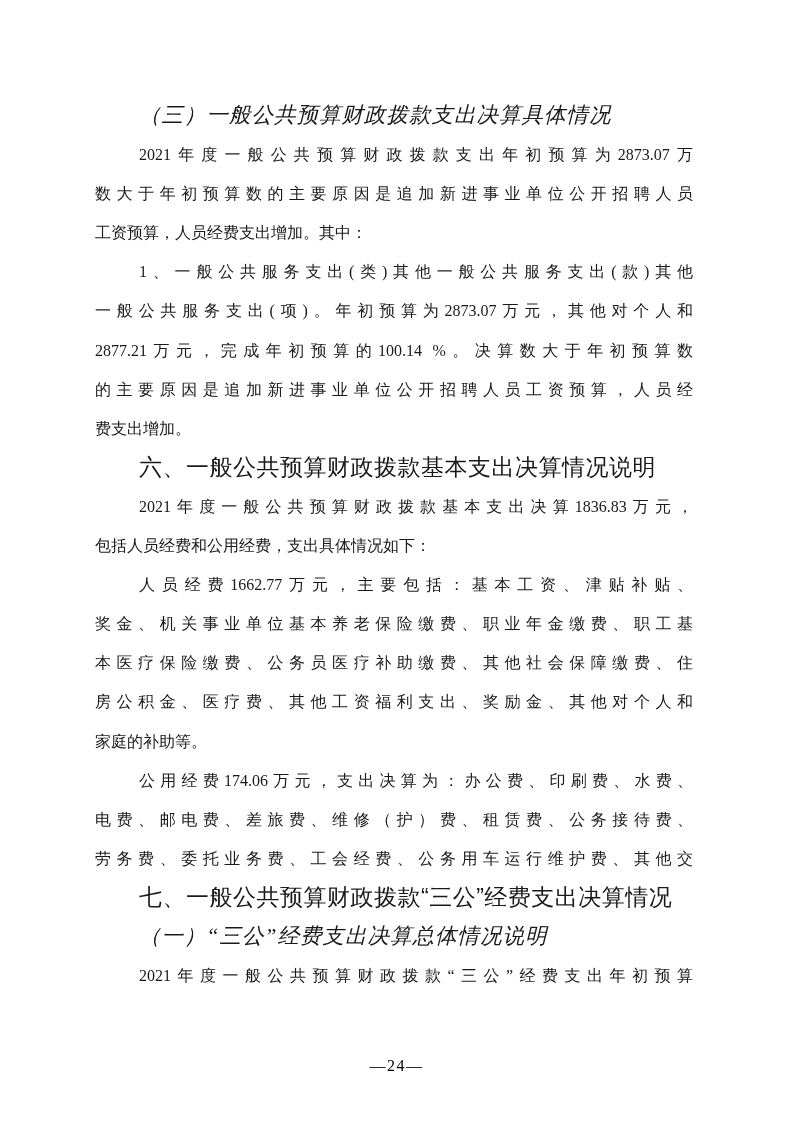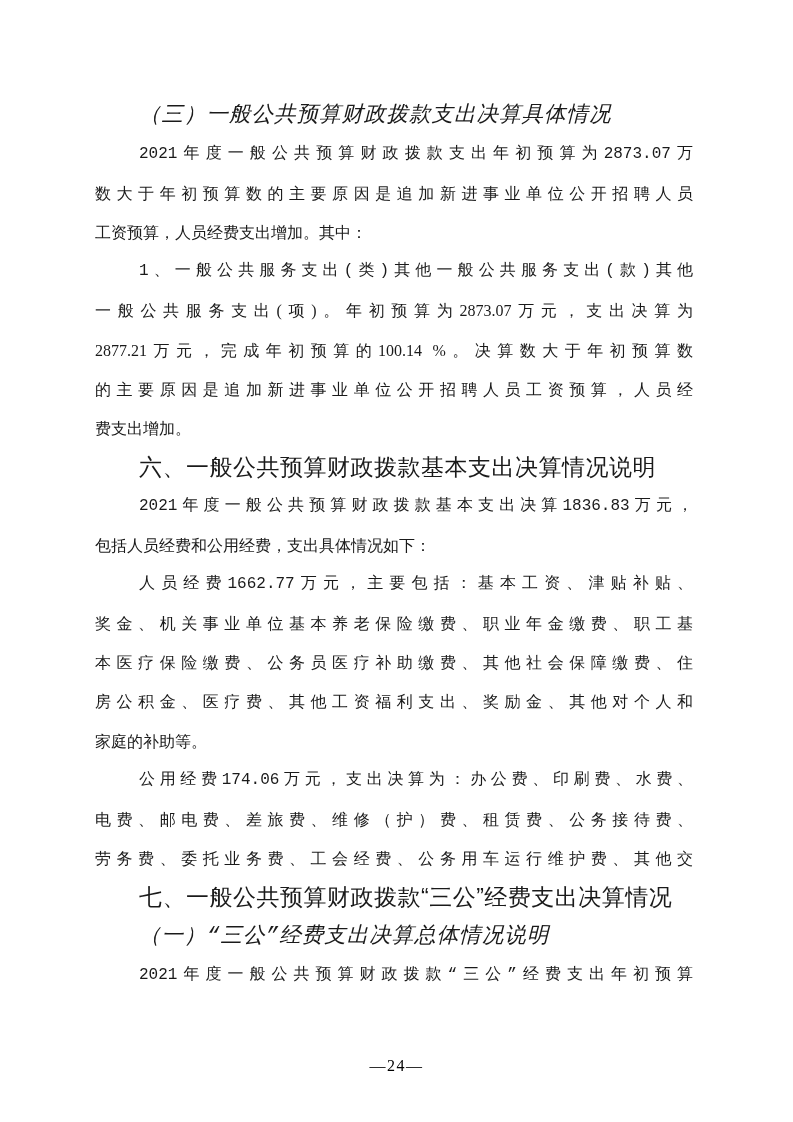--- a/index.html
+++ b/index.html
@@ -24,21 +24,21 @@
     font-size: 16px;
     overflow: hidden;
     white-space: normal;
   }
   
   .j {
     text-align: justify;
     text-align-last: justify;
   }
   
-  .ind { text-indent: 44px; font-family: Liberation Mono, monospace; }
+  .ind { text-indent: 44px; }
   
   .h {
     font-weight: 400;
     font-size: 23px;
     font-family: "Liberation Sans", "DejaVu Sans", sans-serif;
     letter-spacing: 0.5px;
   }
   
   .sub {
     font-style: italic;
@@ -58,21 +58,21 @@
 </style>
 </head>
 <body>
 
 <div class="doc">
   <div class="line sub ind">（三）一般公共预算财政拨款支出决算具体情况</div>
   <div class="line j ind">2021年度一般公共预算财政拨款支出年初预算为2873.07万</div>
   <div class="line j">数大于年初预算数的主要原因是追加新进事业单位公开招聘人员</div>
   <div class="line">工资预算，人员经费支出增加。其中：</div>
   <div class="line j ind">1、一般公共服务支出(类)其他一般公共服务支出(款)其他</div>
-  <div class="line j">一般公共服务支出(项)。年初预算为2873.07万元，支出决算为</div>
+  <div class="line j">一般公共服务支出(项)。年初预算为2873.07万元，其他对个人和</div>
   <div class="line j">2877.21万元，完成年初预算的100.14 %。决算数大于年初预算数</div>
   <div class="line j">的主要原因是追加新进事业单位公开招聘人员工资预算，人员经</div>
   <div class="line">费支出增加。</div>
   <div class="line h ind">六、一般公共预算财政拨款基本支出决算情况说明</div>
   <div class="line j ind">2021年度一般公共预算财政拨款基本支出决算1836.83万元，</div>
   <div class="line">包括人员经费和公用经费，支出具体情况如下：</div>
   <div class="line j ind">人员经费1662.77万元，主要包括：基本工资、津贴补贴、</div>
   <div class="line j">奖金、机关事业单位基本养老保险缴费、职业年金缴费、职工基</div>
   <div class="line j">本医疗保险缴费、公务员医疗补助缴费、其他社会保障缴费、住</div>
   <div class="line j">房公积金、医疗费、其他工资福利支出、奖励金、其他对个人和</div>

